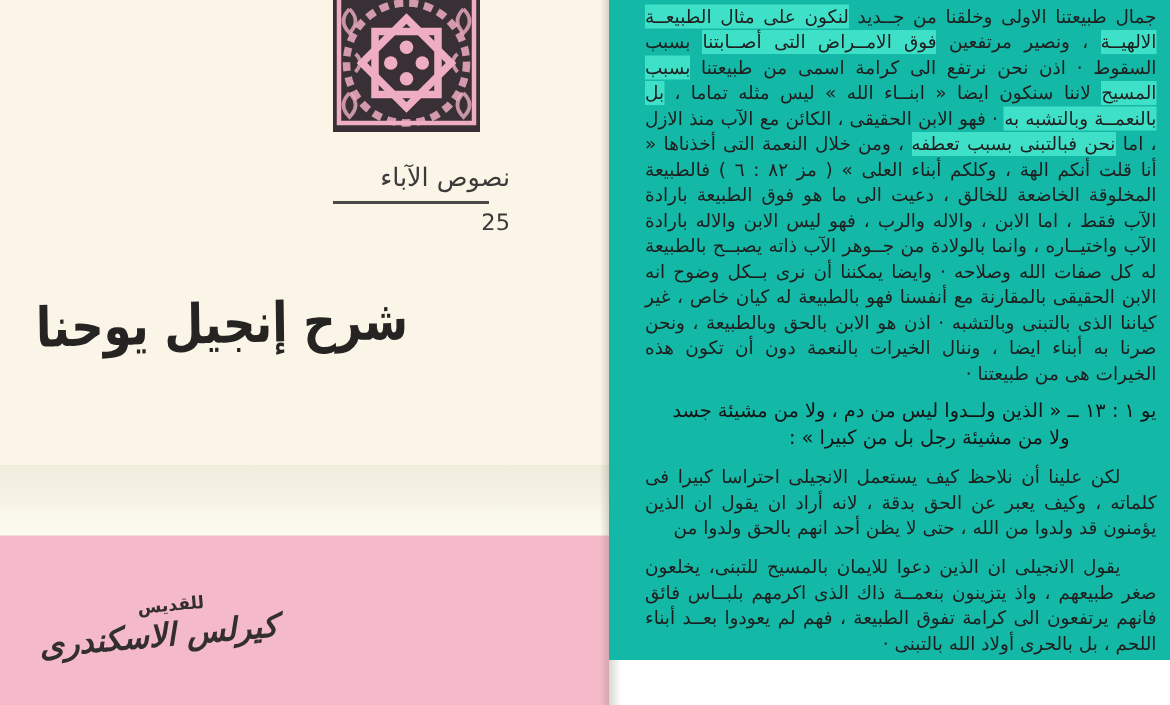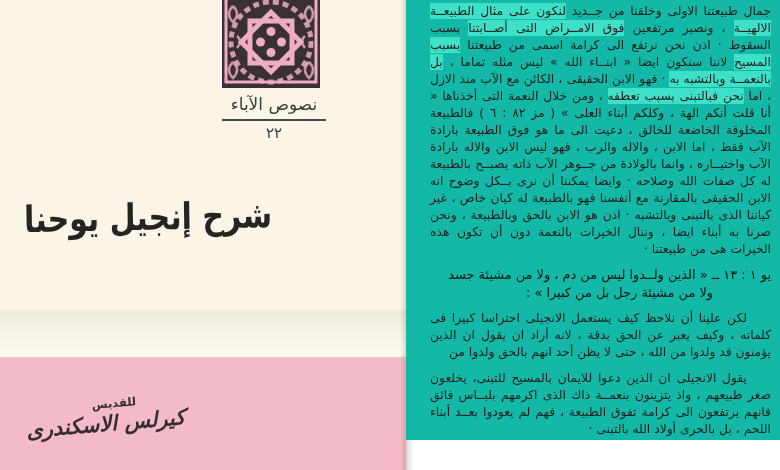--- a/index.html
+++ b/index.html
@@ -13,21 +13,21 @@
     background:#faf5e6;
   }
   .cover-fade{
     position:absolute;left:0;top:310px;width:406px;height:48px;
     background:linear-gradient(#f0ecdc,#fdfbf1);
   }
   .ornament{
     position:absolute;left:222px;top:0;width:98px;height:88px;
   }
   .series-block{
-    position:absolute;left:208px;top:91px;width:132px;text-align:center;direction:rtl;
+    position:absolute;left:208px;top:106px;width:132px;text-align:right;direction:rtl;
   }
   .series-title{
     font-size:17px;color:#3a3a3a;letter-spacing:0;line-height:26px;
   }
   .series-rule{
     width:104px;height:0;border-bottom:2px solid #4a4a48;margin:2px auto 3px auto;
   }
   .series-number{
     font-size:15px;color:#3a3a3a;
   }
@@ -111,21 +111,21 @@
           <path d="M87 62 q-8 8 0 16 q8 -8 0 -16"></path>
           <path d="M15 36 q6 5 0 12"></path>
           <path d="M83 36 q-6 5 0 12"></path>
         </g>
       </svg>
     </div>
 
     <div class="series-block">
       <div class="series-title">نصوص الآباء</div>
       <div class="series-rule"></div>
-      <div class="series-number">٢٢</div>
+      <div class="series-number">25</div>
     </div>
 
     <div class="book-title">شرح إنجيل يوحنا</div>
 
     <div class="pink-band">
       <div class="author-block">
         <div class="author-prefix">للقديس</div>
         <div class="author-name">كيرلس الاسكندرى</div>
       </div>
     </div>

